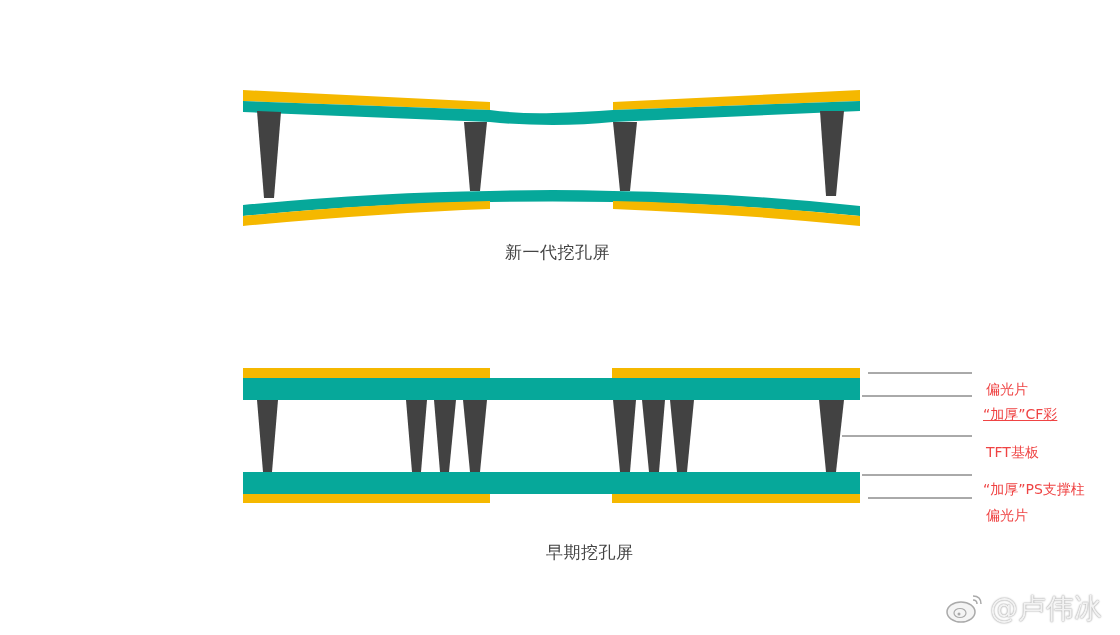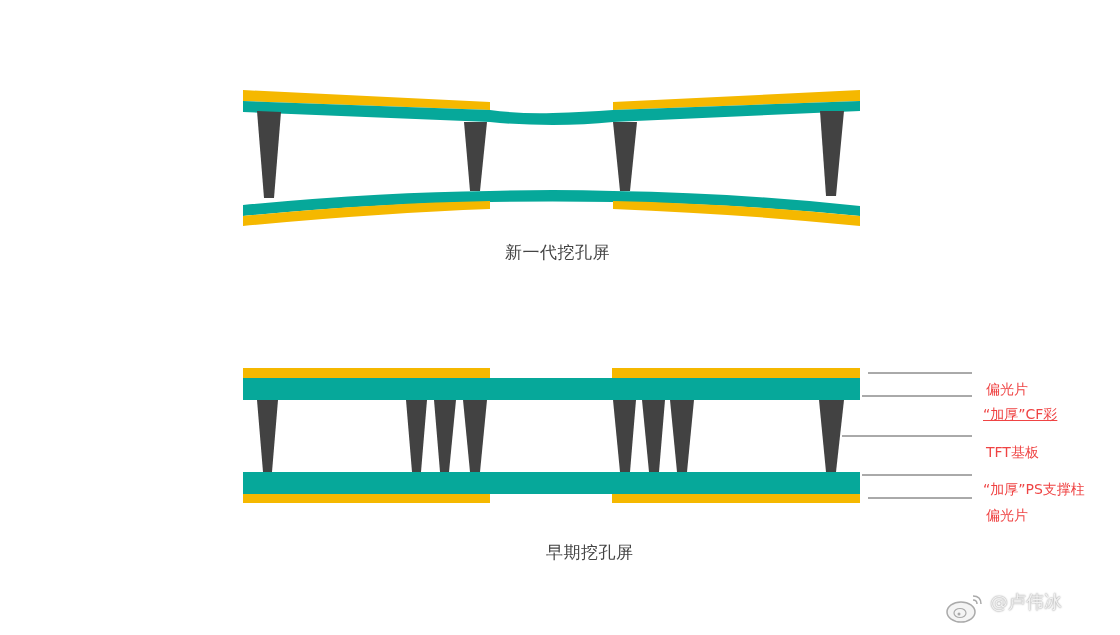--- a/index.html
+++ b/index.html
@@ -1,21 +1,21 @@
 <!DOCTYPE html>
 <html><head>
 <meta charset="utf-8">
 <style>
   html, body { margin: 0; padding: 0; background: #ffffff; }
   body { width: 1120px; height: 635px; position: relative; overflow: hidden;
          font-family: "DejaVu Sans", "Liberation Sans", sans-serif; }
   #diagram { position: absolute; left: 0; top: 0; }
   .caption { position: absolute; font-size: 17px; color: #444; letter-spacing: 0.5px; }
   .label { position: absolute; font-size: 14px; color: #ef4444; white-space: nowrap; margin-top: 16px; }
-  .watermark { position: absolute; left: 945px; top: 590px; font-size: 18px;
+  .watermark { position: absolute; left: 945px; top: 590px; font-size: 28px;
                color: #f2f2f2; text-shadow: 0 0 2px #9a9a9a, 0 0 1px #bbb; white-space: nowrap; }
   .wm-icon { position: absolute; left: 945px; top: 590px; }
 </style>
 </head>
 <body>
 
 <svg id="diagram" width="1120" height="635" viewBox="0 0 1120 635" xmlns="http://www.w3.org/2000/svg">
 
   <g>
 

